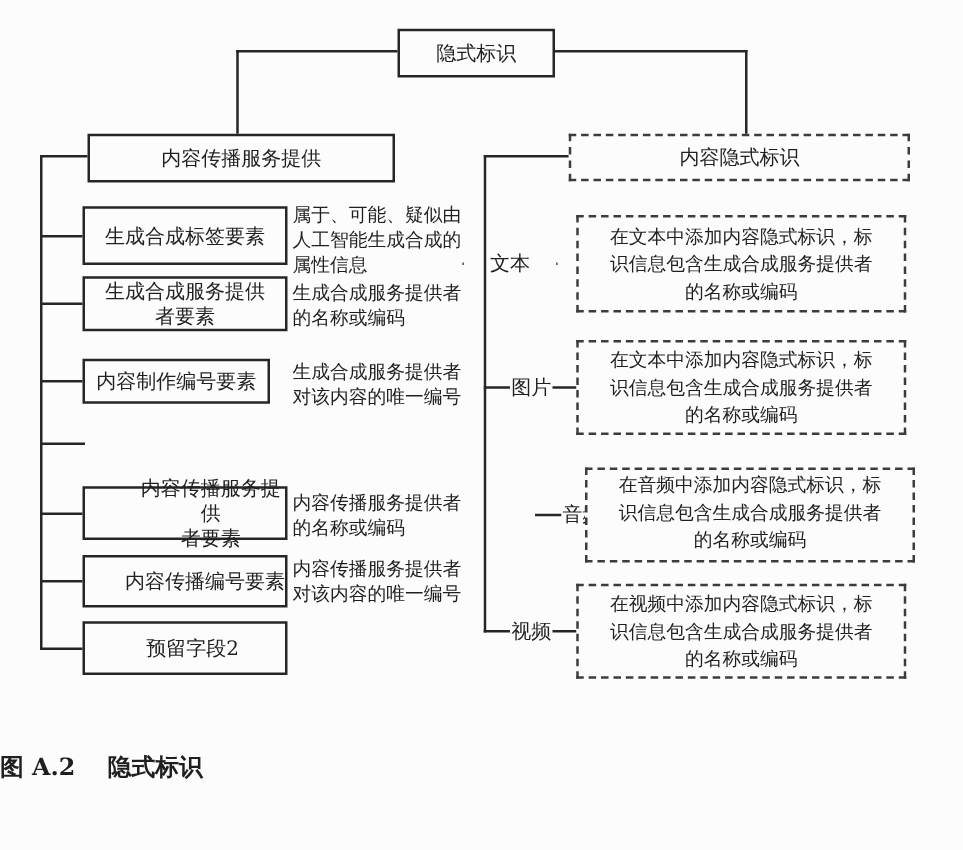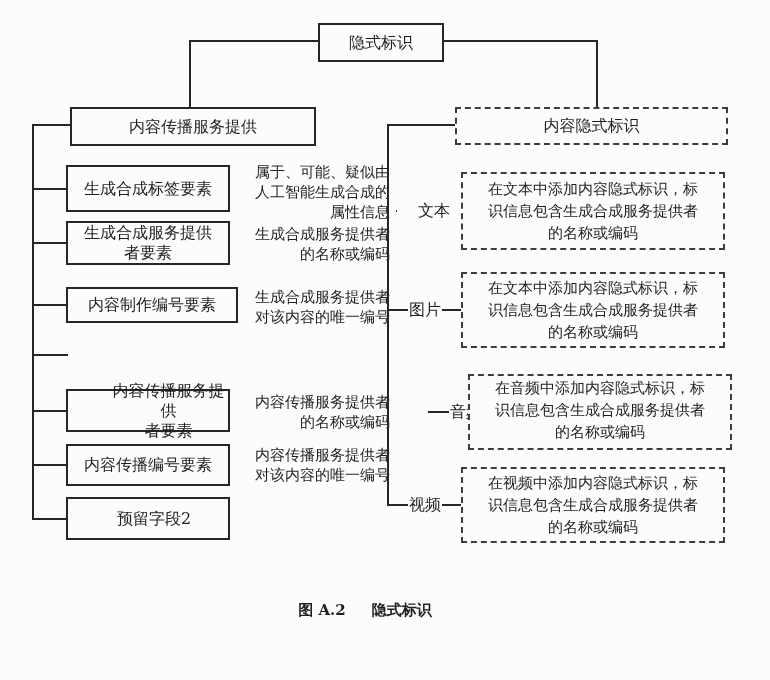--- a/index.html
+++ b/index.html
@@ -20,32 +20,32 @@
     display:flex;align-items:center;justify-content:center;
     text-align:center;
     font-size:16px;line-height:20px;
     white-space:pre-line;
     box-sizing:border-box;
   }
   .box.dashed{border:2px dashed #3c3c3c;}
   .note{
     position:absolute;
     font-size:15px;line-height:20px;
-    text-align:right;white-space:pre-line;
+    text-align:left;white-space:pre-line;
   }
   .rdesc{font-size:15px;line-height:22px;}
   .labelrow{
     position:absolute;display:flex;align-items:center;
     font-size:16px;
   }
   .labelrow .seg{flex:1;height:2px;background:#262626;}
   .labelrow .lbl{padding:0 1px;white-space:nowrap;}
   .caption{
     position:absolute;left:0;top:601px;width:730px;
-    text-align:center;font-weight:bold;font-size:15px;
+    font-weight:bold;font-size:19px;
   }
   .caption .gap{display:inline-block;width:26px;}
 </style>
 </head>
 <body>
 
 <div class="canvas">
 
   <div class="line" style="left:189px;top:40px;width:130px;height:2px;"></div>
   <div class="line" style="left:189px;top:40px;width:2px;height:68px;"></div>
@@ -77,52 +77,52 @@
 人工智能生成合成的
 属性信息</div>
 
   <div class="box" style="left:66px;top:221px;width:164px;height:44px;">
     <span>生成合成服务提供
 者要素</span>
   </div>
   <div class="note" style="left:234px;top:224px;width:156px;">生成合成服务提供者
 的名称或编码</div>
 
-  <div class="box" style="left:66px;top:287px;width:172px;height:36px;">
+  <div class="box" style="left:66px;top:287px;width:150px;height:36px;">
     <span>内容制作编号要素</span>
   </div>
   <div class="note" style="left:234px;top:287px;width:156px;">生成合成服务提供者
 对该内容的唯一编号</div>
 
 
   <div class="box" style="left:66px;top:389px;width:164px;height:43px;padding-left:41px;">
     <span>内容传播服务提供
 者要素</span>
   </div>
   <div class="note" style="left:234px;top:392px;width:156px;">内容传播服务提供者
 的名称或编码</div>
 
-  <div class="box" style="left:66px;top:444px;width:164px;height:42px;">
+  <div class="box" style="left:66px;top:444px;width:164px;height:42px;justify-content:flex-end;">
     <span>内容传播编号要素</span>
   </div>
   <div class="note" style="left:234px;top:445px;width:156px;">内容传播服务提供者
 对该内容的唯一编号</div>
 
   <div class="box" style="left:66px;top:497px;width:164px;height:43px;padding-left:12px;">
     <span>预留字段2</span>
   </div>
 
   <div class="line" style="left:387px;top:124px;width:2px;height:382px;"></div>
   <div class="line" style="left:387px;top:124px;width:68px;height:2px;"></div>
 
   <div class="box dashed" style="left:455px;top:107px;width:273px;height:38px;align-items:center;">
     <span>内容隐式标识</span>
   </div>
 
-  <div class="labelrow" style="left:396px;top:201px;width:76px;height:20px;gap:20px;">
+  <div class="labelrow" style="left:370px;top:201px;width:76px;height:20px;gap:20px;">
     <span class="seg"></span>
     <span class="lbl">文本</span>
     <span class="seg"></span>
   </div>
   <div class="box dashed rdesc" style="left:461px;top:172px;width:264px;height:78px;">在文本中添加内容隐式标识，标
 识信息包含生成合成服务提供者
 的名称或编码</div>
 
   <div class="labelrow" style="left:387px;top:300px;width:76px;height:20px;">
     <span class="seg"></span>

